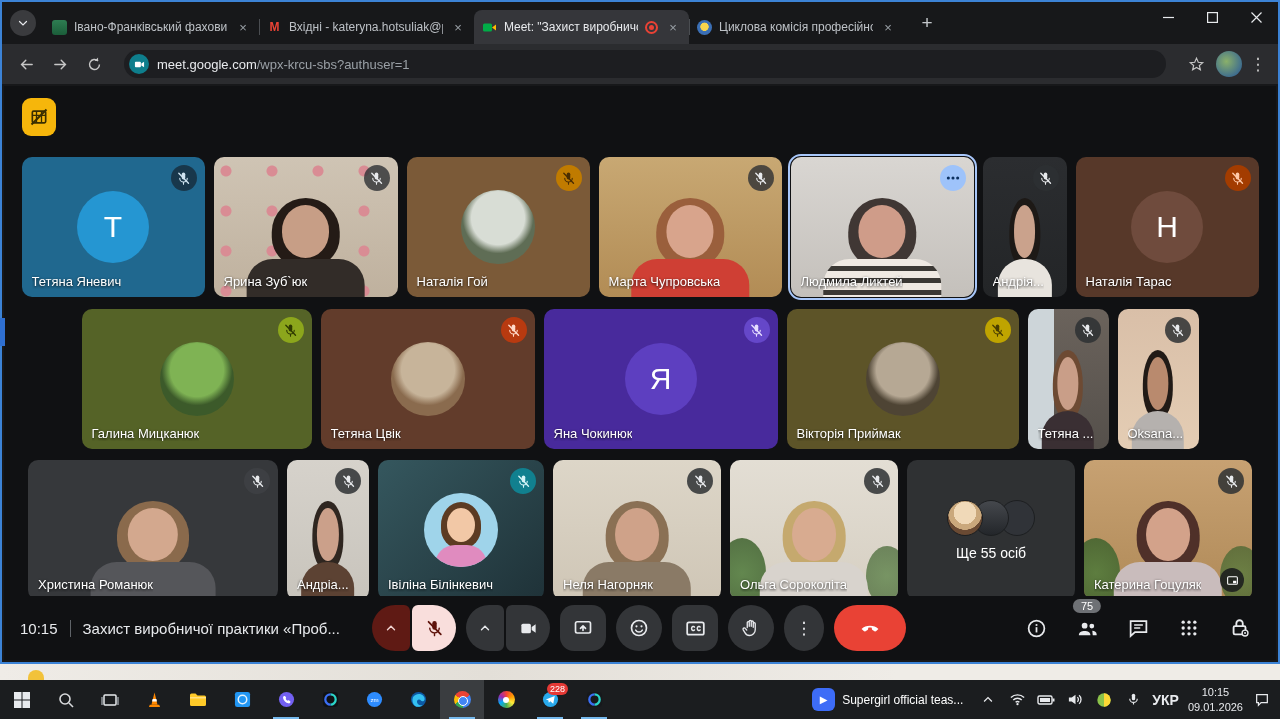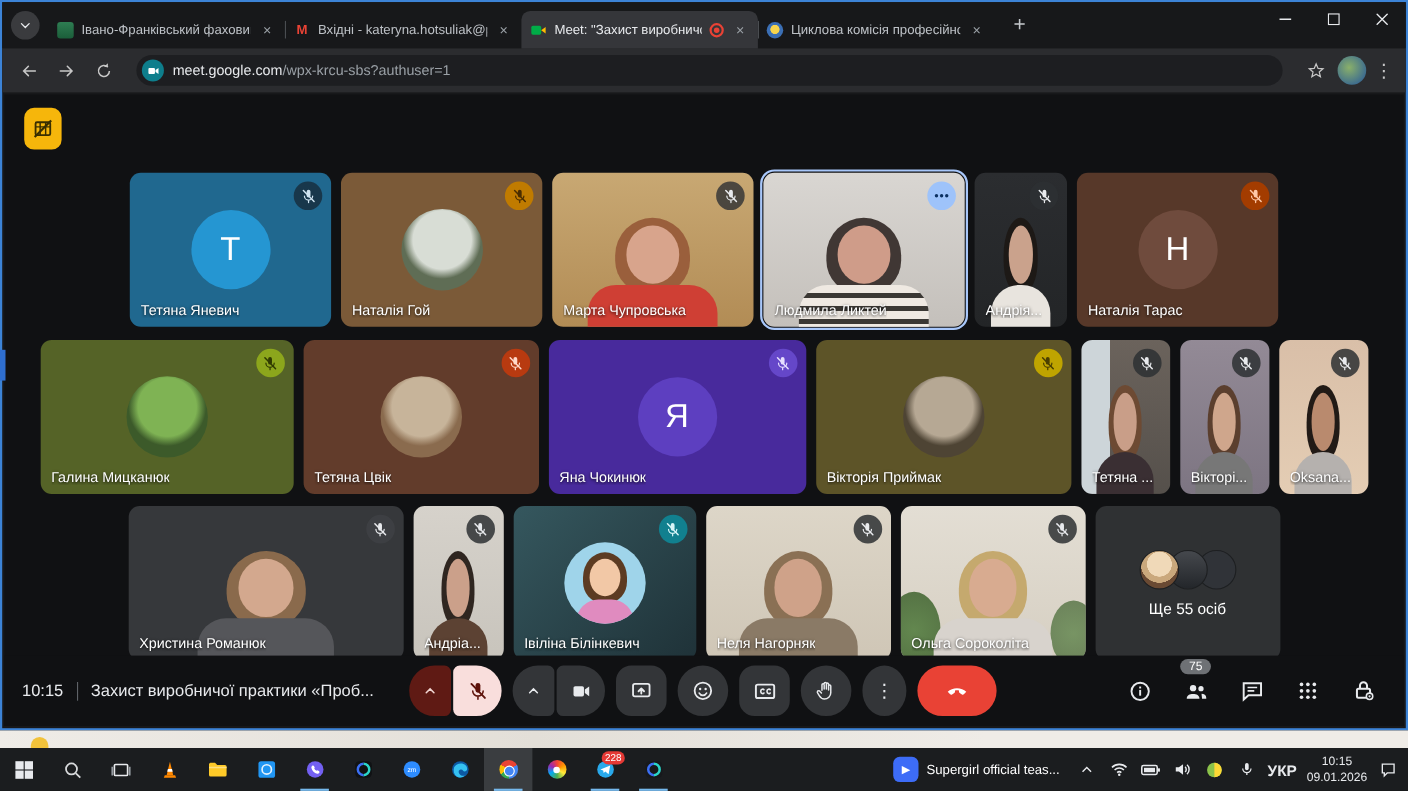--- a/index.html
+++ b/index.html
@@ -210,20 +210,35 @@
             <div class="lettercircle" style="background:#2596d2">Т</div>
             <div class="mic" style="background:rgba(22,42,58,.8)">
               <svg width="15" height="15" viewBox="0 0 24 24">
                 <rect x="9.2" y="2.5" width="5.6" height="11" rx="2.8" fill="#cfe3f0"></rect>
                 <path d="M6 11.5a6 6 0 0 0 12 0M12 17.5V21" fill="none" stroke="#cfe3f0" stroke-width="1.8" stroke-linecap="round"></path>
                 <path d="M4.5 3.5l15.5 16" stroke="#cfe3f0" stroke-width="2.2" stroke-linecap="round"></path>
               </svg>
             </div>
             <div class="tname">Тетяна Яневич</div>
           </div>
+          <div class="tile" style="width: 184px; background: radial-gradient(6px at 12px 14px, rgb(217, 140, 148) 0px, rgb(217, 140, 148) 5px, transparent 6px) 0% 0% / 46px 40px, linear-gradient(rgb(207, 196, 180), rgb(191, 177, 158)) 0% 0% / 100% 100%;">
+            <div class="person" style="width:114.08px">
+              <div class="p-hair" style="background:#241b16"></div>
+              <div class="p-head" style="background:#c79e86"></div>
+              <div class="p-torso" style="background:#322c28"></div>
+            </div>
+            <div class="mic" style="background:rgba(45,48,51,.8)">
+              <svg width="15" height="15" viewBox="0 0 24 24">
+                <rect x="9.2" y="2.5" width="5.6" height="11" rx="2.8" fill="#e8eaed"></rect>
+                <path d="M6 11.5a6 6 0 0 0 12 0M12 17.5V21" fill="none" stroke="#e8eaed" stroke-width="1.8" stroke-linecap="round"></path>
+                <path d="M4.5 3.5l15.5 16" stroke="#e8eaed" stroke-width="2.2" stroke-linecap="round"></path>
+              </svg>
+            </div>
+            <div class="tname">Ярина Зуб`юк</div>
+          </div>
           <div class="tile" style="width: 183px; background: rgb(123, 90, 56); text-align: right;">
             <div class="photocircle" style="background:radial-gradient(circle at 50% 38%,#d8ddd5 0 45%,#5f6d55 60% 100%)"></div>
             <div class="mic" style="background:#c07b00">
               <svg width="15" height="15" viewBox="0 0 24 24">
                 <rect x="9.2" y="2.5" width="5.6" height="11" rx="2.8" fill="#4a2d00"></rect>
                 <path d="M6 11.5a6 6 0 0 0 12 0M12 17.5V21" fill="none" stroke="#4a2d00" stroke-width="1.8" stroke-linecap="round"></path>
                 <path d="M4.5 3.5l15.5 16" stroke="#4a2d00" stroke-width="2.2" stroke-linecap="round"></path>
               </svg>
             </div>
             <div class="tname">Наталія Гой</div>
@@ -339,35 +354,20 @@
               <div class="p-torso" style="background:#3a2f33"></div>
             </div>
             <div class="mic" style="background:rgba(45,48,51,.85)">
               <svg width="15" height="15" viewBox="0 0 24 24">
                 <rect x="9.2" y="2.5" width="5.6" height="11" rx="2.8" fill="#e8eaed"></rect>
                 <path d="M6 11.5a6 6 0 0 0 12 0M12 17.5V21" fill="none" stroke="#e8eaed" stroke-width="1.8" stroke-linecap="round"></path>
                 <path d="M4.5 3.5l15.5 16" stroke="#e8eaed" stroke-width="2.2" stroke-linecap="round"></path>
               </svg>
             </div>
             <div class="tname">Тетяна ...</div>
-          </div>
-          <div class="tile" style="width: 81px; background: linear-gradient(rgb(147, 138, 150), rgb(125, 117, 130));">
-            <div class="person" style="width:50.22px">
-              <div class="p-hair" style="background:#5b3f2e"></div>
-              <div class="p-head" style="background:#cfa68c"></div>
-              <div class="p-torso" style="background:#777777"></div>
-            </div>
-            <div class="mic" style="background:rgba(45,48,51,.85)">
-              <svg width="15" height="15" viewBox="0 0 24 24">
-                <rect x="9.2" y="2.5" width="5.6" height="11" rx="2.8" fill="#e8eaed"></rect>
-                <path d="M6 11.5a6 6 0 0 0 12 0M12 17.5V21" fill="none" stroke="#e8eaed" stroke-width="1.8" stroke-linecap="round"></path>
-                <path d="M4.5 3.5l15.5 16" stroke="#e8eaed" stroke-width="2.2" stroke-linecap="round"></path>
-              </svg>
-            </div>
-            <div class="tname">Вікторі...</div>
           </div>
           <div class="tile" style="width: 81px; background: linear-gradient(rgb(217, 191, 168), rgb(228, 205, 180));">
             <div class="person" style="width:50.22px">
               <div class="p-hair" style="background:#211a16"></div>
               <div class="p-head" style="background:#b98a6e"></div>
               <div class="p-torso" style="background:#b5b1ae"></div>
             </div>
             <div class="mic" style="background:rgba(45,48,51,.85)">
               <svg width="15" height="15" viewBox="0 0 24 24">
                 <rect x="9.2" y="2.5" width="5.6" height="11" rx="2.8" fill="#e8eaed"></rect>
@@ -460,20 +460,43 @@
           </div>
           <div class="tile" style="width: 168px; background: rgb(47, 49, 51);">
             <div class="ovwrap">
               <div class="ovavs">
                 <span class="ovav" style="background:radial-gradient(circle at 50% 35%,#f0d9b8 0 40%,#caa87c 41% 60%,#6a4a33 61%);z-index:3"></span>
                 <span class="ovav" style="background:linear-gradient(180deg,#45484d,#23262a);z-index:2"></span>
                 <span class="ovav" style="background:#303338;z-index:1"></span>
               </div>
               <div class="ovlabel">Ще 55 осіб</div>
             </div>
+          </div>
+          <div class="tile" style="width: 168px; background: linear-gradient(rgb(199, 161, 114), rgb(176, 138, 88));">
+            <div style="position:absolute;left:-12px;bottom:-8px;width:48px;height:70px;border-radius:50%;background:radial-gradient(circle,#4e7a3a,#3a5c2a);opacity:.85"></div>
+            <div style="position:absolute;right:-10px;bottom:-6px;width:42px;height:60px;border-radius:50%;background:radial-gradient(circle,#4e7a3a,#3a5c2a);opacity:.7"></div>
+            <div class="person" style="width:104.16px">
+              <div class="p-hair" style="background:#4f3029"></div>
+              <div class="p-head" style="background:#d3a28a"></div>
+              <div class="p-torso" style="background:#c9bcbc"></div>
+            </div>
+            <div class="mic" style="background:rgba(45,48,51,.85)">
+              <svg width="15" height="15" viewBox="0 0 24 24">
+                <rect x="9.2" y="2.5" width="5.6" height="11" rx="2.8" fill="#e8eaed"></rect>
+                <path d="M6 11.5a6 6 0 0 0 12 0M12 17.5V21" fill="none" stroke="#e8eaed" stroke-width="1.8" stroke-linecap="round"></path>
+                <path d="M4.5 3.5l15.5 16" stroke="#e8eaed" stroke-width="2.2" stroke-linecap="round"></path>
+              </svg>
+            </div>
+            <div class="flipbtn">
+              <svg width="13" height="13" viewBox="0 0 24 24">
+                <rect x="3" y="5" width="18" height="14" rx="2" fill="none" stroke="#fff" stroke-width="2"></rect>
+                <path d="M13 12.5h6v4.5h-6z" fill="#fff"></path>
+              </svg>
+            </div>
+            <div class="tname">Катерина Гоцуляк</div>
           </div>
         </div>
 
       <div class="meetbar">
         <div class="mb-left">
           <span class="mb-time">10:15</span>
           <span class="mb-div"></span>
           <span class="mb-title">Захист виробничої практики «Проб...</span>
         </div>
         <div class="mb-center">

